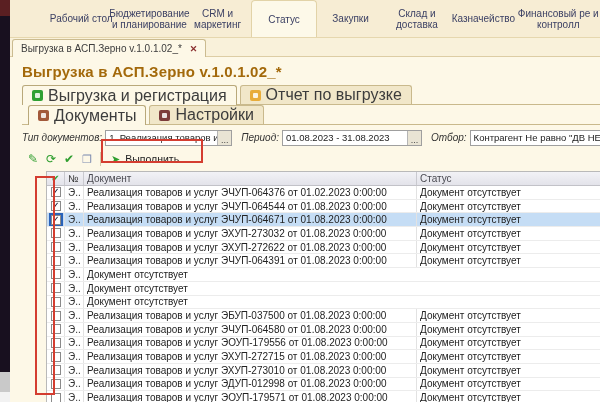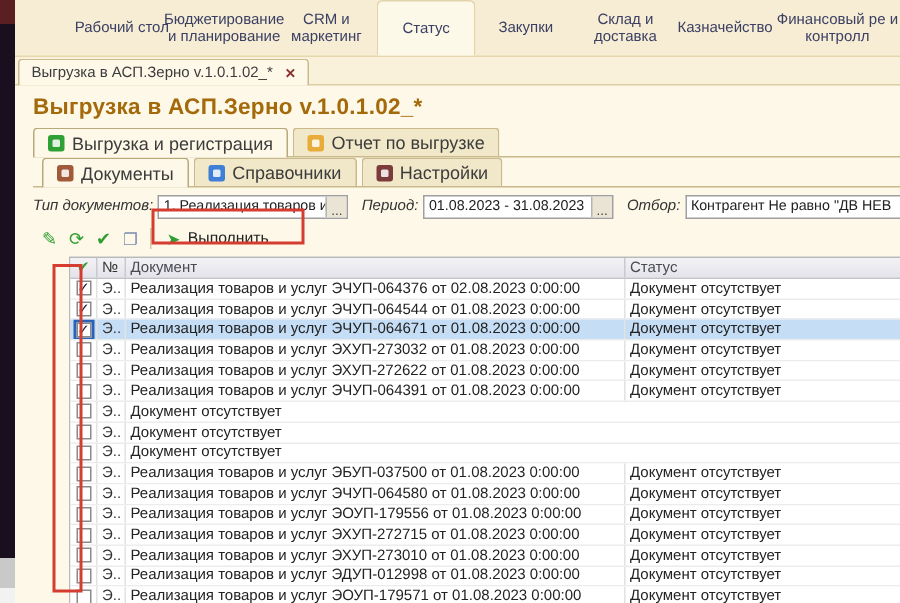--- a/index.html
+++ b/index.html
@@ -31,21 +31,21 @@
   .wintab .close { color:#8a2f2f; font-size:9px; font-weight:bold; cursor:pointer; }
 
   .content { padding-left:12px; position:relative; }
 
   .page-title { font-size:15px; font-weight:bold; color:#a3690b; margin:6px 0 5px 0; letter-spacing:0.2px; }
 
   
   .tabs { display:flex; align-items:flex-end; border-bottom:1px solid #c9b98c; }
   .tabs1 { margin-top:2px; }
   .tabs2 { padding-left:6px;align-items:center; }
-  .tab { display:flex; align-items:center; gap:5px; height:19px; padding:0 9px; font-size:12px; color:#3c3c3c;
+  .tab { display:flex; align-items:center; gap:5px; height:19px; padding:0 9px; font-size:16px; color:#3c3c3c;
     background:#f1e7c9; border:1px solid #c9b98c; border-bottom:none; border-radius:3px 3px 0 0; margin-right:3px; margin-bottom:0; cursor:pointer; }
   .tab.active { background:#fdf8e7; margin-bottom:-1px; height:20px; border-color:#b9a87a; }
   .ticon { width:11px; height:11px; border-radius:2px; display:inline-block; position:relative; flex:0 0 auto; }
   .ticon::after { content:""; position:absolute; inset:3px; background:rgba(255,255,255,.85); border-radius:1px; }
   .ticon.green { background:#2fa033; }
   .ticon.orange { background:#e8ac3a; }
   .ticon.brown { background:#a2593a; }
   .ticon.blue { background:#3f7fd6; }
   .ticon.dark { background:#7c3b3b; }
 
@@ -152,37 +152,33 @@
           </div>
         </div>
 
       <div class="tabs tabs2">
 
       <div class="tab active">
             <span class="ticon brown"></span>
             <span>Документы</span>
           </div>
           <div class="tab">
-            <span class="ticon blue"></span>
-            <span>Справочники</span>
-          </div>
-          <div class="tab">
             <span class="ticon dark"></span>
             <span>Настройки</span>
           </div>
         </div>
 
       <div class="filter-row">
         <span class="f-label">Тип документов:</span>
         <span class="f-field" style="width:127px">
           <span class="f-value">1. Реализация товаров и услуг -</span>
           <span class="f-ell">...</span>
         </span>
         <span class="f-label" style="margin-left:9px">Период:</span>
-        <span class="f-field" style="width:127px">
+        <span class="f-field" style="width:140px">
           <span class="f-value">01.08.2023 - 31.08.2023</span>
           <span class="f-ell">...</span>
         </span>
         <span class="f-label" style="margin-left:9px">Отбор:</span>
         <span class="f-field" style="flex:1; border-right:none">
           <span class="f-value">Контрагент Не равно "ДВ НЕВ</span>
         </span>
       </div>
 
       <div class="toolbar">
@@ -206,21 +202,21 @@
           <span class="cell c-doc">Документ</span>
           <span class="cell c-status">Статус</span>
         </div>
         <div>
 
         <div class="trow checked">
               <span class="cell c-check">
                 <span class="cb"></span>
               </span>
               <span class="cell c-num">Э..</span>
-              <span class="cell c-doc">Реализация товаров и услуг ЭЧУП-064376 от 02.08.2023 0:00:00</span>
+              <span class="cell c-doc">Реализация товаров и услуг ЭЧУП-064376 от 01.02.2023 0:00:00</span>
               <span class="cell c-status">Документ отсутствует</span>
             </div>
             <div class="trow checked">
               <span class="cell c-check">
                 <span class="cb"></span>
               </span>
               <span class="cell c-num">Э..</span>
               <span class="cell c-doc">Реализация товаров и услуг ЭЧУП-064544 от 01.08.2023 0:00:00</span>
               <span class="cell c-status">Документ отсутствует</span>
             </div>

